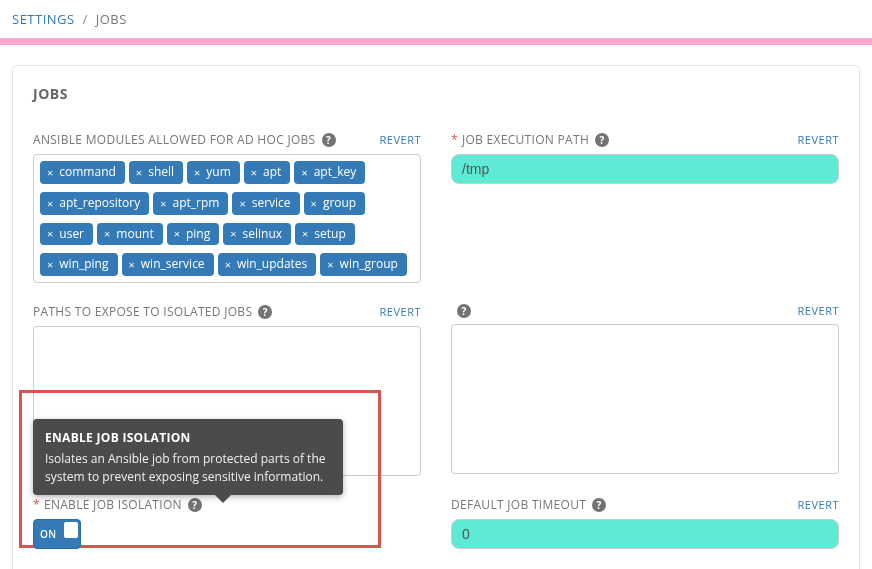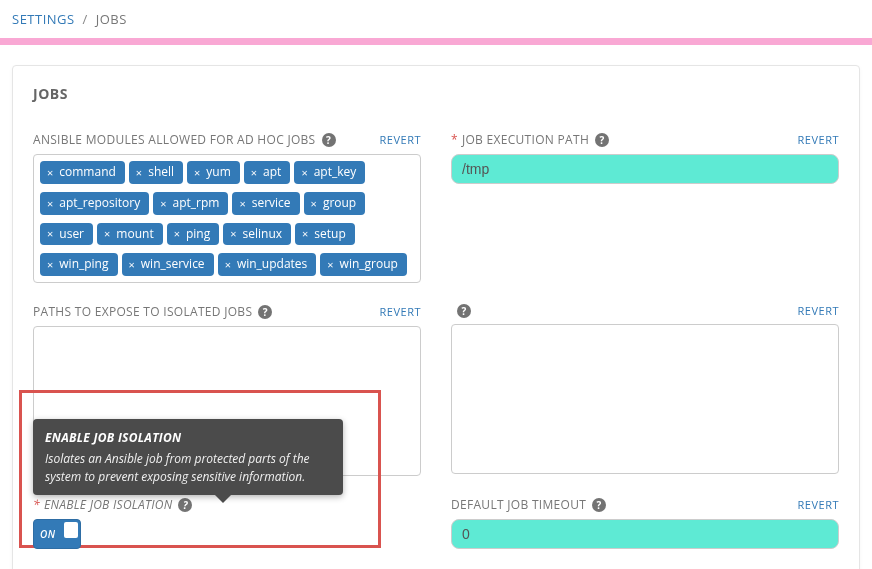--- a/index.html
+++ b/index.html
@@ -318,21 +318,21 @@
         <span class="field-label">
           <span class="help-icon">?</span>
         </span>
         <span class="revert">REVERT</span>
       </div>
       <div class="textarea-box"></div>
     </div>
   </div>
 
   <div class="row">
-    <div class="col" style="position:relative;font-style:italic;">
+    <div class="col" style="position:relative;">
       <div class="highlight"></div>
 
       <div class="tooltip-box">
         <div class="tt-title">ENABLE JOB ISOLATION</div>
         <div>Isolates an Ansible job from protected parts of the system to prevent exposing sensitive information.</div>
         <div class="tooltip-arrow"></div>
       </div>
 
       <div class="label-line">
         <span class="field-label">

